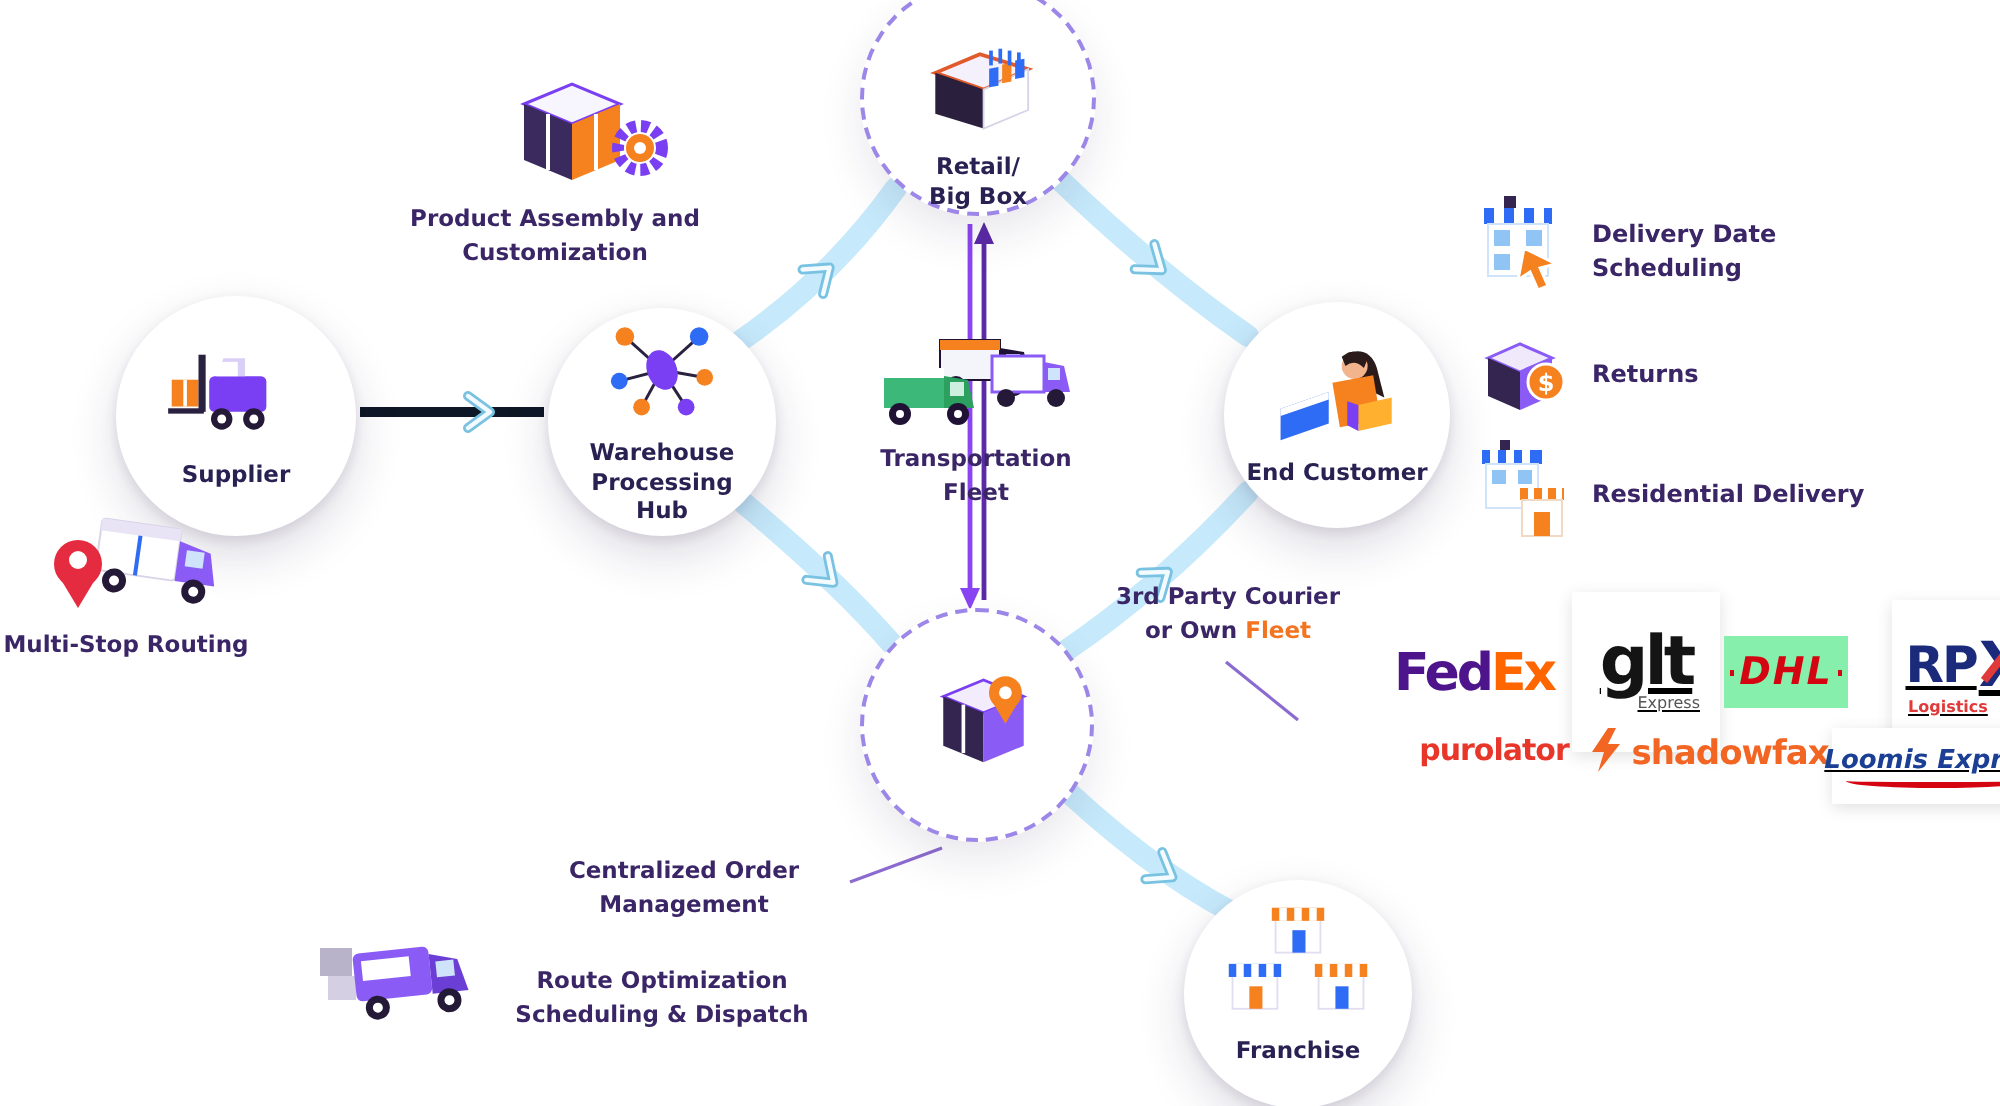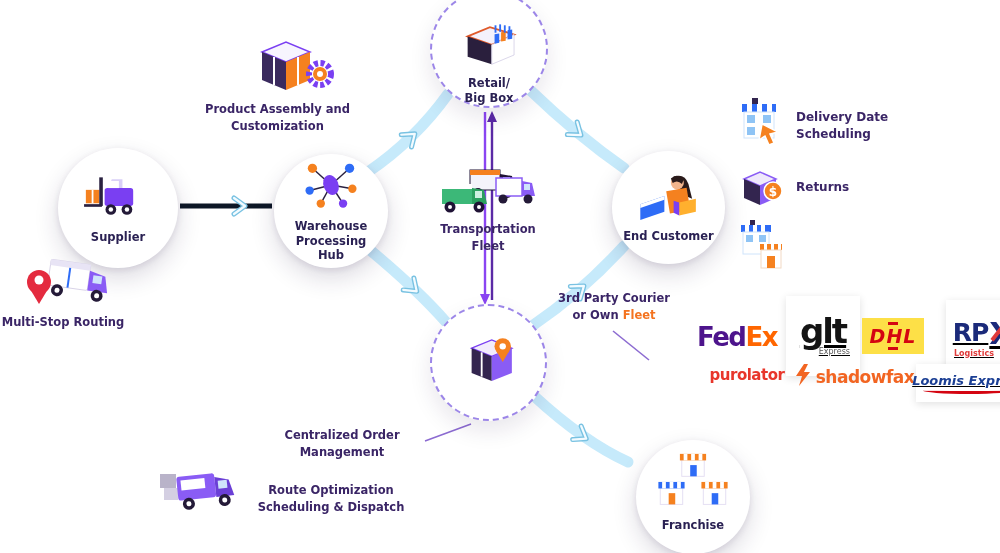--- a/index.html
+++ b/index.html
@@ -23,21 +23,21 @@
     box-shadow:0 10px 22px rgba(35,22,70,.10);
   }
   .node__label {
     font-size:11.5px; font-weight:bold; color:#2A2153; line-height:1.3; margin-top:4px;
   }
   #node-supplier      { left:58px;  top:148px; width:120px; height:120px; }
   #node-hub           { left:274px; top:154px; width:114px; height:114px; }
   #node-retail        { left:430px; top:-10px; width:118px; height:118px; justify-content:flex-start; padding-top:24px; }
   #node-end-customer  { left:612px; top:151px; width:113px; height:113px; }
   #node-distribution  { left:430px; top:304px; width:117px; height:117px; }
-  #node-franchise     { left:636px; top:440px; width:114px; height:114px; justify-content:flex-start; padding-top:12px; }
+  #node-franchise     { left:592px; top:440px; width:114px; height:114px; justify-content:flex-start; padding-top:12px; }
   #node-hub .node__label { width:88px; }
   #node-distribution .node__label { width:84px; }
 
   
   .ann { position:absolute; z-index:2; font-weight:bold; color:#3A2566; text-align:center; line-height:1.45; }
   .ann--accent { color:#F4731F; }
   #ann-assembly   { left:200px; top:101px; width:155px; font-size:11.5px; }
   #ann-routing    { left:0px;   top:314px; width:126px; font-size:11.5px; }
   #ann-fleet      { left:430px; top:221px; width:116px; font-size:11.5px; }
   #ann-order      { left:258px; top:427px; width:168px; font-size:11.5px; }
@@ -58,21 +58,21 @@
   .opt__text { font-size:12px; font-weight:bold; color:#3A2566; line-height:1.4; margin-left:8px; }
 
   
   .logo { position:absolute; z-index:2; display:flex; align-items:center; justify-content:center;margin-left:24px; }
   .card { background:#fff; box-shadow:0 2px 8px rgba(0,0,0,.12);text-decoration:underline; }
   #logo-fedex { left:678px; top:318px; width:70px; height:38px; font-weight:bold; font-size:26px; letter-spacing:-1.5px; }
   #logo-fedex .fed { color:#4D148C; } #logo-fedex .ex { color:#FF6600; }
   #logo-glt { left:762px; top:296px; width:74px; height:80px; flex-direction:column; }
   #logo-glt .glt-name { font-size:34px; font-weight:bold; color:#141414; letter-spacing:-2px; line-height:.9; }
   #logo-glt .glt-sub  { font-size:8px; color:#555; align-self:flex-end; margin-right:10px; }
-  #logo-dhl { left:838px; top:318px; width:62px; height:36px; background:#fde047;flex-direction:column; }
+  #logo-dhl { left:838px; top:318px; width:62px; height:36px; background:#86efac; }
   #logo-dhl .dhl-name { color:#D40511; font-weight:bold; font-style:italic; font-size:19px; letter-spacing:1px; }
   .dhl-dash { width:10px; height:3px; background:#D40511; margin:0 3px; }
   #logo-rpx { left:922px; top:300px; width:74px; height:72px; flex-direction:column; }
   .rpx-row { display:flex; align-items:center; }
   #logo-rpx .rpx-rp { font-size:25px; font-weight:bold; color:#1B2A7A; letter-spacing:-1px; }
   #logo-rpx .rpx-x  { position:relative; font-size:31px; font-weight:bold; color:#1B2A7A; margin-left:1px; }
   #logo-rpx .rpx-x::after { content:""; position:absolute; left:-2px; top:13px; width:26px; height:4px;
       background:#E03A3A; transform:rotate(-52deg); }
   #logo-rpx .rpx-sub { font-size:8px; font-weight:bold; color:#E03A3A; margin-top:-2px; align-self:flex-start; margin-left:8px; }
   #logo-purolator { left:680px; top:364px; width:86px; height:22px; }
@@ -439,20 +439,21 @@
             <rect x="20" y="24" width="22" height="6" fill="#F5811F"></rect>
             <rect x="24" y="24" width="3" height="6" fill="#fff"></rect>
             <rect x="31" y="24" width="3" height="6" fill="#fff"></rect>
             <rect x="38" y="24" width="3" height="6" fill="#fff"></rect>
           </g>
         <rect x="21" y="30" width="20" height="18" fill="#fff" stroke="#F2D9C4"></rect>
         <rect x="27" y="36" width="8" height="12" fill="#F5811F"></rect>
       </svg>
     </span>
     <span class="opt__text">
+      <div>Residential Delivery</div>
     </span>
   </div>
 </div>
 
 <div class="logo" id="logo-fedex">
   <span class="fed">Fed</span>
     <span class="ex">Ex</span>
 </div>
 
 <div class="logo card" id="logo-glt">

